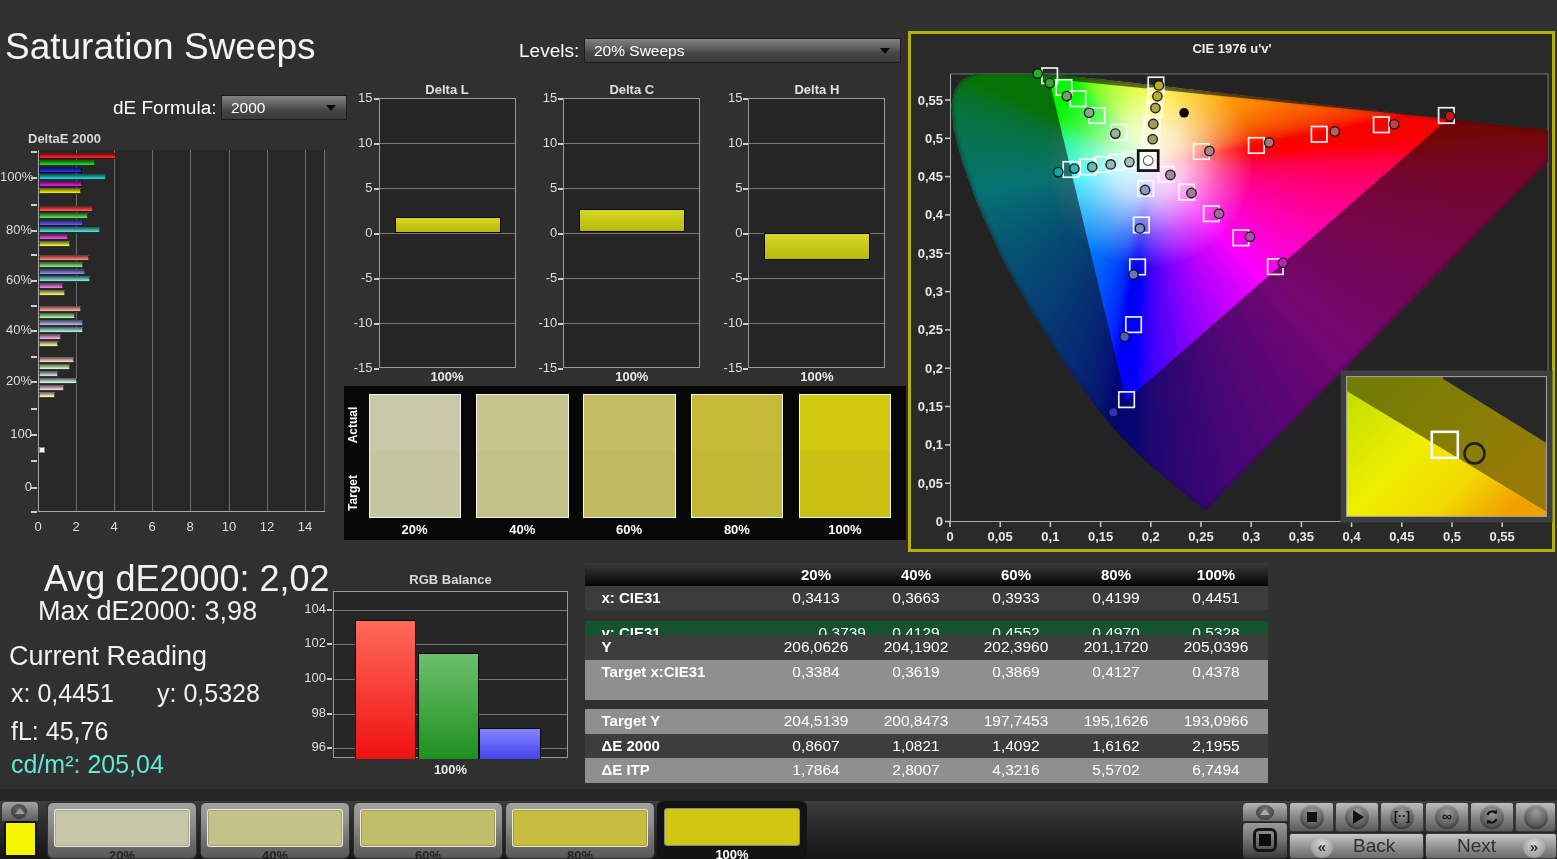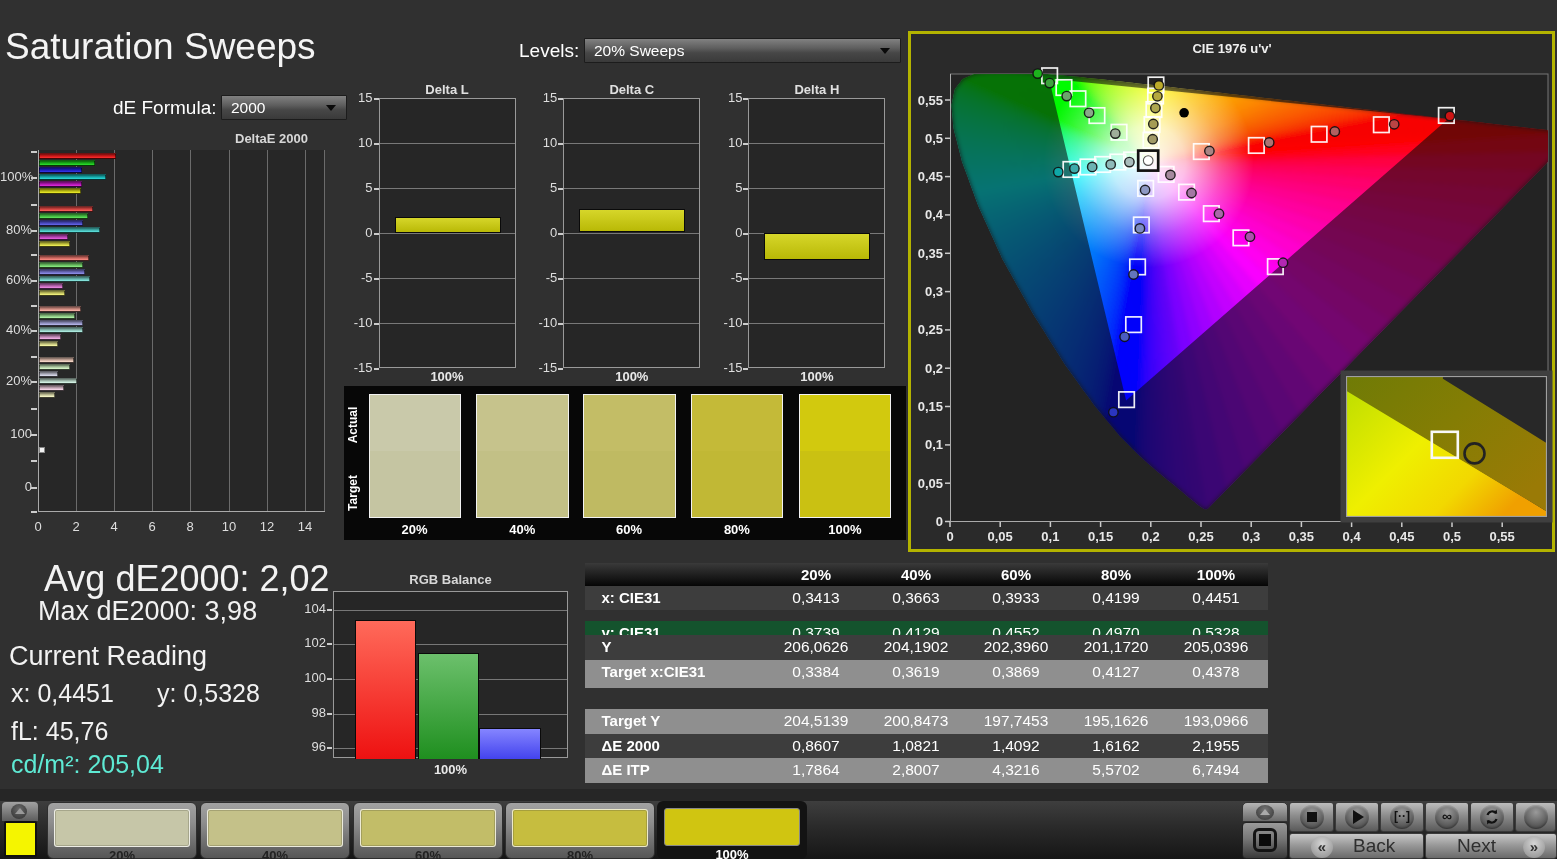--- a/index.html
+++ b/index.html
@@ -11,21 +11,21 @@
 .ddl{position:absolute;background:linear-gradient(180deg,#818181 0%,#5e5e5e 40%,#474747 60%,#3a3a3a 100%);border:1px solid #1c1c1c;border-radius:1px;color:#fff;font-size:15.5px;line-height:23px;padding-left:9px}
 .ddl:after{content:"";position:absolute;right:10px;top:9px;border-left:5.5px solid transparent;border-right:5.5px solid transparent;border-top:6.5px solid #0a0a0a}
 </style></head>
 <body>
 
 <div class="abs" style="left:5px;top:26px;font-size:37px;color:#f4f4f4;letter-spacing:0px">Saturation Sweeps</div>
 <div class="abs" style="left:113px;top:97px;font-size:19px;color:#fff">dE Formula:</div>
 <div class="ddl" style="left:221px;top:95px;width:126px;height:25px">2000</div>
 <div class="abs" style="left:519px;top:40px;font-size:19px;color:#fff">Levels:</div>
 <div class="ddl" style="left:584px;top:38px;width:317px;height:25px">20% Sweeps</div>
-<div class="ttl abs" style="left:22px;top:131px;width:286px;text-align:right">DeltaE 2000</div>
+<div class="ttl abs" style="left:28px;top:131px;width:286px;text-align:left">DeltaE 2000</div>
 <div class="abs" style="left:38px;top:150px;width:287px;height:362px;background:#272727">
 <div class="grid" style="left:38.1px;top:0;width:1px;height:362px"></div>
 <div class="grid" style="left:76.2px;top:0;width:1px;height:362px"></div>
 <div class="grid" style="left:114.3px;top:0;width:1px;height:362px"></div>
 <div class="grid" style="left:152.4px;top:0;width:1px;height:362px"></div>
 <div class="grid" style="left:190.5px;top:0;width:1px;height:362px"></div>
 <div class="grid" style="left:228.6px;top:0;width:1px;height:362px"></div>
 <div class="grid" style="left:266.7px;top:0;width:1px;height:362px"></div>
 <div class="grid" style="left:286px;top:0;width:1px;height:362px"></div>
 <div class="abs" style="left:0;top:0;width:1px;height:362px;background:#aaa"></div>
@@ -222,35 +222,35 @@
 <div class="abs" style="left:0;top:22.5px;width:683.4px;height:24.7px;background:#3d3d3d">
 <div class="abs" style="left:17px;top:3px;font-weight:bold;color:#fff">x: CIE31</div>
 <div class="abs" style="left:181.5px;top:3px;width:100px;text-align:center;color:#fff;font-size:15.5px">0,3413</div>
 <div class="abs" style="left:281.5px;top:3px;width:100px;text-align:center;color:#fff;font-size:15.5px">0,3663</div>
 <div class="abs" style="left:381.5px;top:3px;width:100px;text-align:center;color:#fff;font-size:15.5px">0,3933</div>
 <div class="abs" style="left:481.5px;top:3px;width:100px;text-align:center;color:#fff;font-size:15.5px">0,4199</div>
 <div class="abs" style="left:581.5px;top:3px;width:100px;text-align:center;color:#fff;font-size:15.5px">0,4451</div>
 </div>
 <div class="abs" style="left:0;top:58px;width:683.4px;height:15px;background:#14532d">
 <div class="abs" style="left:17px;top:3px;font-weight:bold;color:#fff">y: CIE31</div>
-<div class="abs" style="left:181.5px;top:3px;width:100px;text-align:center;color:#fff;font-size:15.5px">0,3739</div>
+<div class="abs" style="left:181.5px;top:3px;width:100px;text-align:right;color:#fff;font-size:15.5px">0,3739</div>
 <div class="abs" style="left:281.5px;top:3px;width:100px;text-align:center;color:#fff;font-size:15.5px">0,4129</div>
 <div class="abs" style="left:381.5px;top:3px;width:100px;text-align:center;color:#fff;font-size:15.5px">0,4552</div>
 <div class="abs" style="left:481.5px;top:3px;width:100px;text-align:center;color:#fff;font-size:15.5px">0,4970</div>
 <div class="abs" style="left:581.5px;top:3px;width:100px;text-align:center;color:#fff;font-size:15.5px">0,5328</div>
 </div>
 <div class="abs" style="left:0;top:71.9px;width:683.4px;height:24.7px;background:#3d3d3d">
 <div class="abs" style="left:17px;top:3px;font-weight:bold;color:#fff">Y</div>
 <div class="abs" style="left:181.5px;top:3px;width:100px;text-align:center;color:#fff;font-size:15.5px">206,0626</div>
 <div class="abs" style="left:281.5px;top:3px;width:100px;text-align:center;color:#fff;font-size:15.5px">204,1902</div>
 <div class="abs" style="left:381.5px;top:3px;width:100px;text-align:center;color:#fff;font-size:15.5px">202,3960</div>
 <div class="abs" style="left:481.5px;top:3px;width:100px;text-align:center;color:#fff;font-size:15.5px">201,1720</div>
 <div class="abs" style="left:581.5px;top:3px;width:100px;text-align:center;color:#fff;font-size:15.5px">205,0396</div>
 </div>
-<div class="abs" style="left:0;top:96.6px;width:683.4px;height:28px;background:#8f8f8f">
+<div class="abs" style="left:0;top:96.6px;width:683.4px;height:40px;background:#8f8f8f">
 <div class="abs" style="left:17px;top:3px;font-weight:bold;color:#fff">Target x:CIE31</div>
 <div class="abs" style="left:181.5px;top:3px;width:100px;text-align:center;color:#fff;font-size:15.5px">0,3384</div>
 <div class="abs" style="left:281.5px;top:3px;width:100px;text-align:center;color:#fff;font-size:15.5px">0,3619</div>
 <div class="abs" style="left:381.5px;top:3px;width:100px;text-align:center;color:#fff;font-size:15.5px">0,3869</div>
 <div class="abs" style="left:481.5px;top:3px;width:100px;text-align:center;color:#fff;font-size:15.5px">0,4127</div>
 <div class="abs" style="left:581.5px;top:3px;width:100px;text-align:center;color:#fff;font-size:15.5px">0,4378</div>
 </div>
 <div class="abs" style="left:0;top:146.0px;width:683.4px;height:24.7px;background:#8f8f8f">
 <div class="abs" style="left:17px;top:3px;font-weight:bold;color:#fff">Target Y</div>
 <div class="abs" style="left:181.5px;top:3px;width:100px;text-align:center;color:#fff;font-size:15.5px">204,5139</div>

